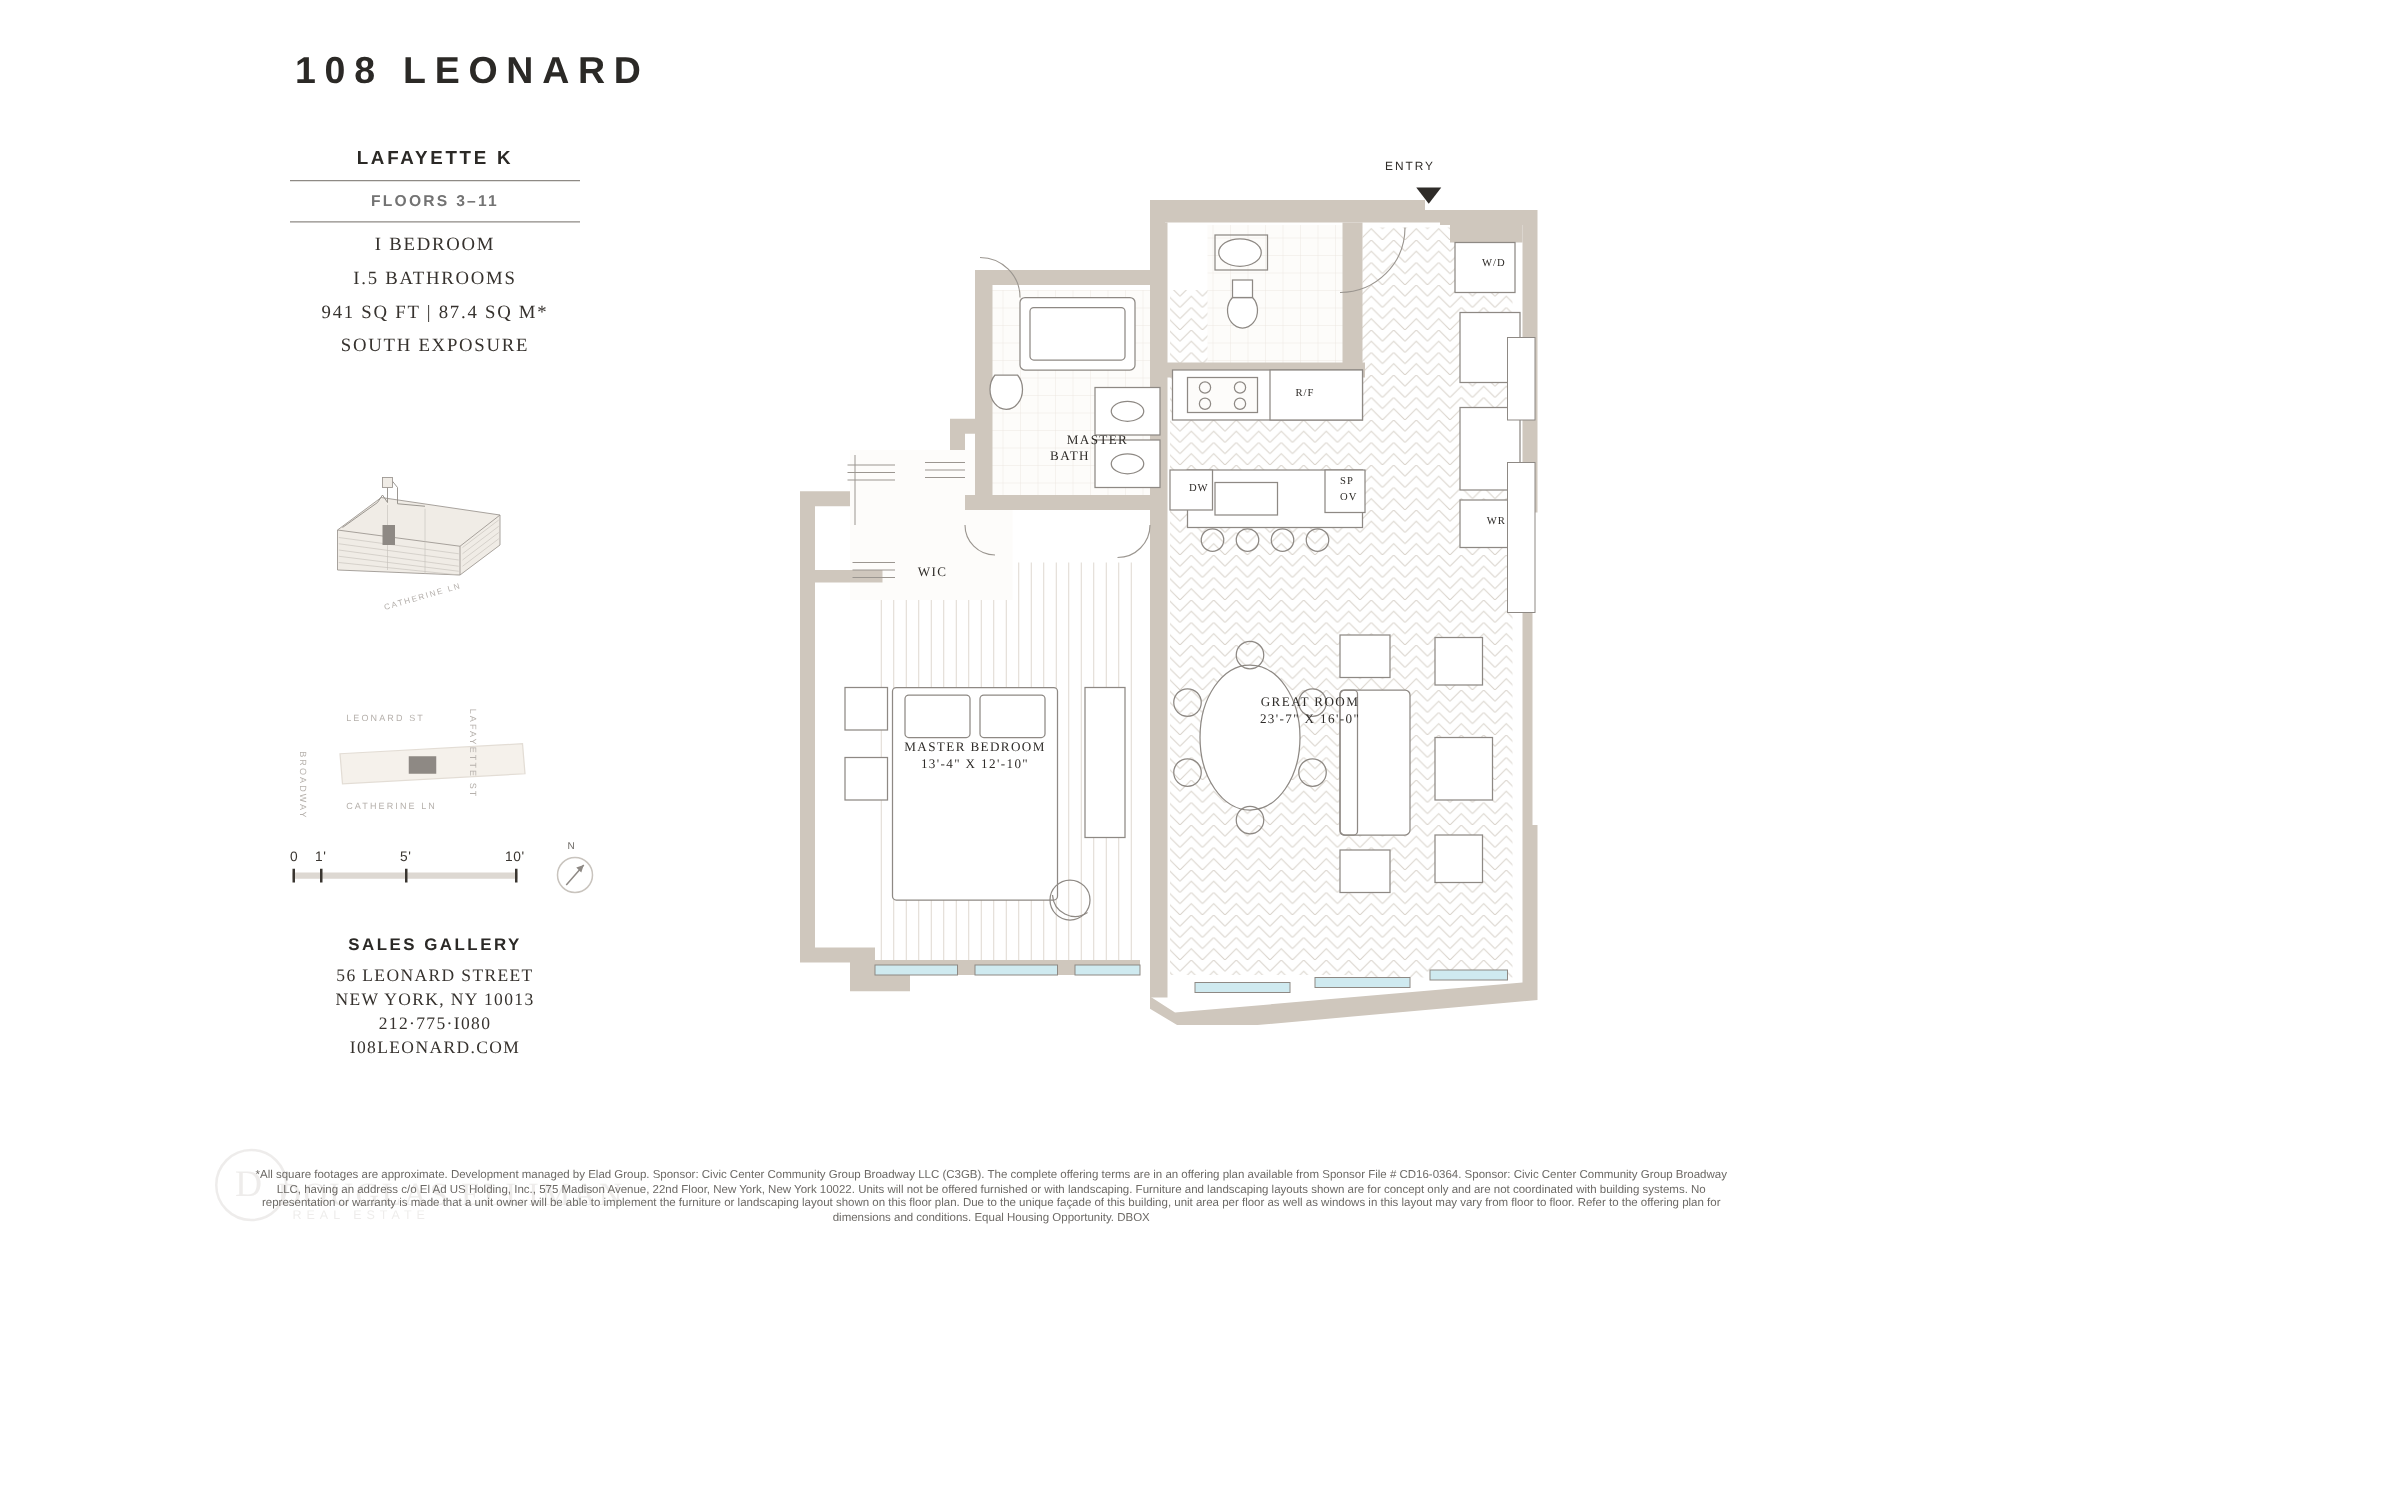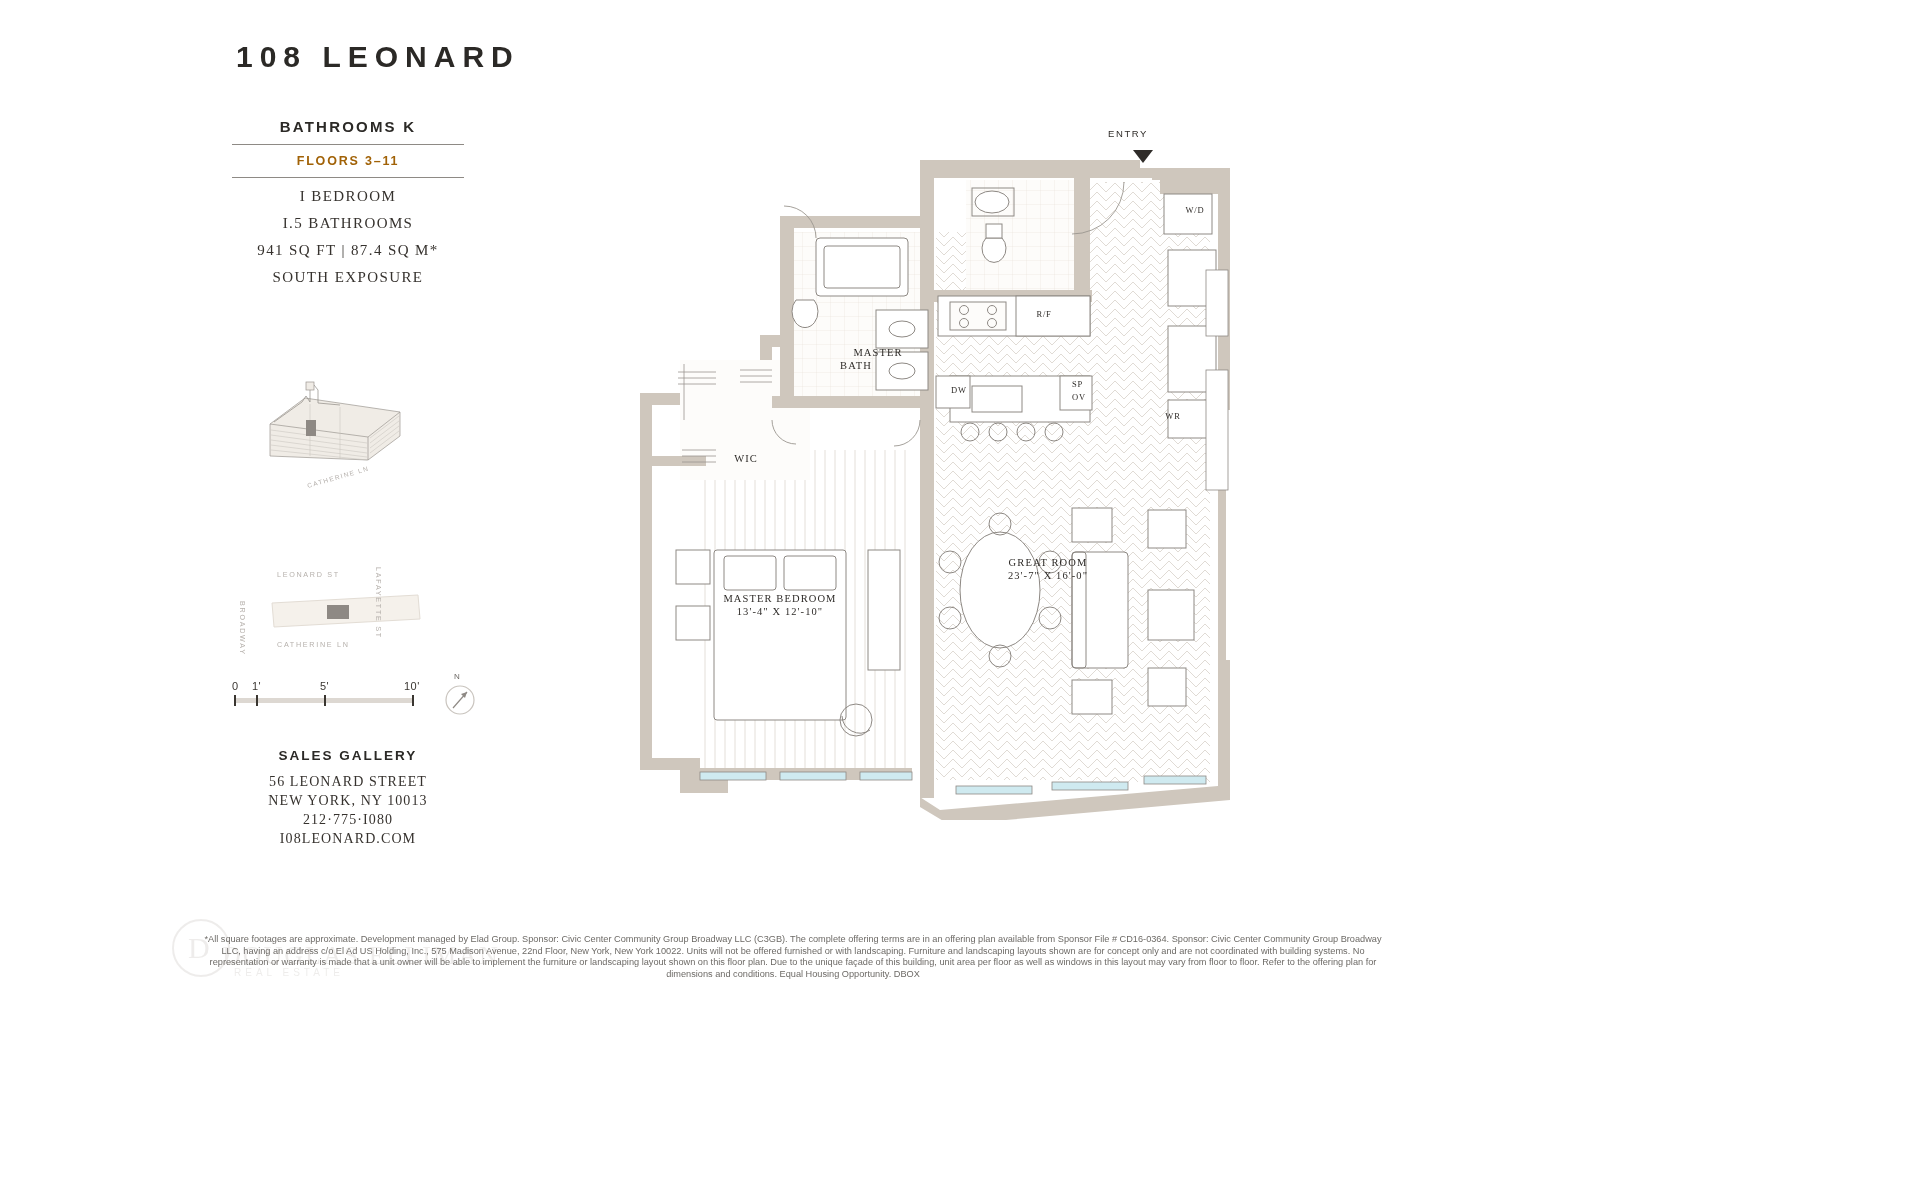--- a/index.html
+++ b/index.html
@@ -24,21 +24,21 @@
 
   .left-block { position:absolute; left:232px; top:118px; width:232px; text-align:center; }
   #residence-name {
     font-family:"Liberation Sans", sans-serif;
     font-weight:bold; font-size:15px; letter-spacing:2.2px; color:#2b2926;
     padding-bottom:9px;
   }
   .rule { height:1px; background:#8e8a85; width:100%; }
   #floors-label {
     font-family:"Liberation Sans", sans-serif;
-    font-weight:bold; font-size:12.5px; letter-spacing:1.8px; color:#a16207;
+    font-weight:bold; font-size:12.5px; letter-spacing:1.8px; color:#737373;
     padding:9px 0 9px 0;
   }
   .spec {
     font-size:15px; letter-spacing:1.4px; color:#36322e;
     margin-top:10px; font-family:"Liberation Serif", serif;
   }
 
   
   #building-illustration { position:absolute; left:250px; top:360px; width:210px; height:150px; }
 
@@ -99,21 +99,21 @@
   }
 </style>
 </head>
 <body>
 
 <div class="page">
 
   <div id="brand-title">108 LEONARD</div>
 
   <div class="left-block">
-    <div id="residence-name">BATHROOMS K</div>
+    <div id="residence-name">LAFAYETTE K</div>
     <div class="rule"></div>
     <div id="floors-label">FLOORS 3–11</div>
     <div class="rule"></div>
     <div class="spec">I BEDROOM</div>
     <div class="spec">I.5 BATHROOMS</div>
     <div class="spec">941 SQ FT  |  87.4 SQ M*</div>
     <div class="spec">SOUTH EXPOSURE</div>
   </div>
 
   <div id="building-illustration">
@@ -374,19 +374,19 @@
     <div class="fp-label" style="left:348px; top:436px; width:160px;">
       <div>GREAT ROOM</div>
       <div class="dim">23'-7" X 16'-0"</div>
     </div>
 
     <div class="fp-label small" style="left:398px; top:188px; width:40px;">R/F</div>
     <div class="fp-label small" style="left:316px; top:264px; width:34px;">DW</div>
     <div class="fp-label small" style="left:440px; top:258px; width:21px; white-space:pre-line;">SP
 OV</div>
     <div class="fp-label small" style="left:546px; top:84px; width:46px;">W/D</div>
-    <div class="fp-label small" style="left:524px; top:290px; width:46px;">WR</div>
+    <div class="fp-label small" style="left:548px; top:290px; width:46px;">WR</div>
 
     <div id="entry-label" style="left:488px; top:8px;">ENTRY</div>
     <div id="entry-arrow" style="left:513px; top:30px;"></div>
   </div>
 
 </div>
 
 </body></html>

